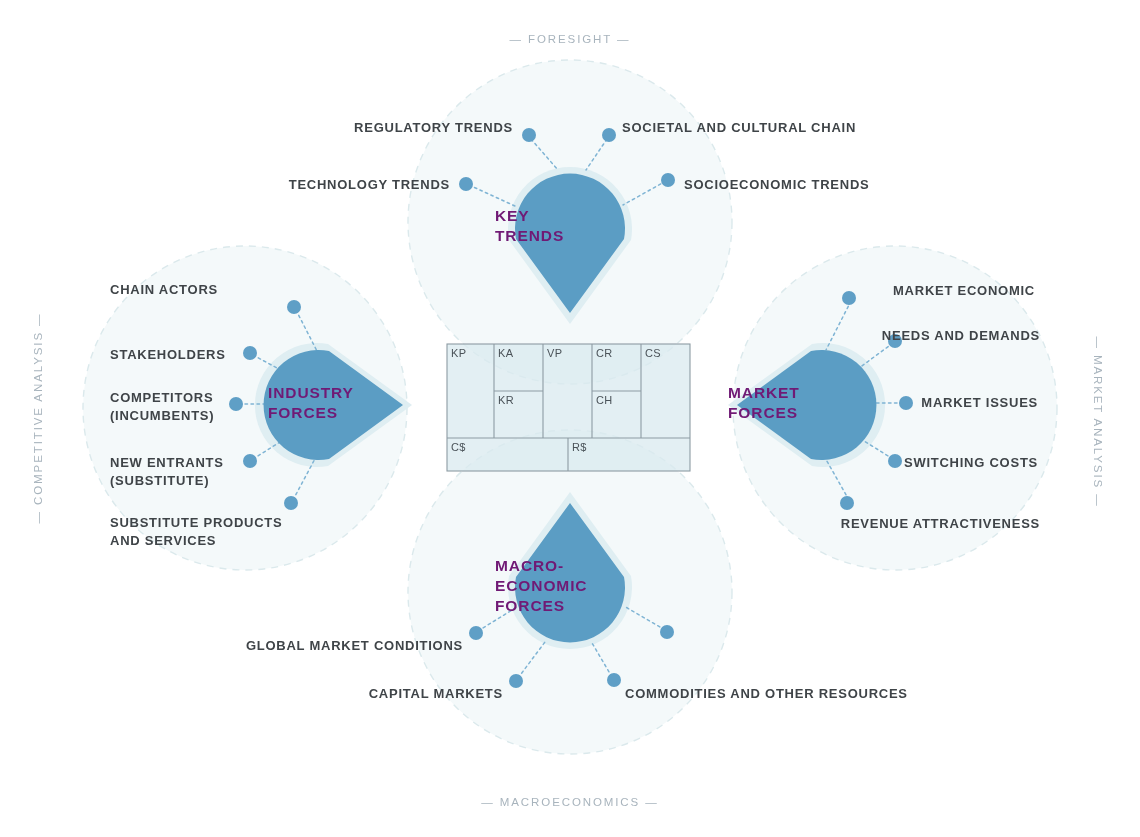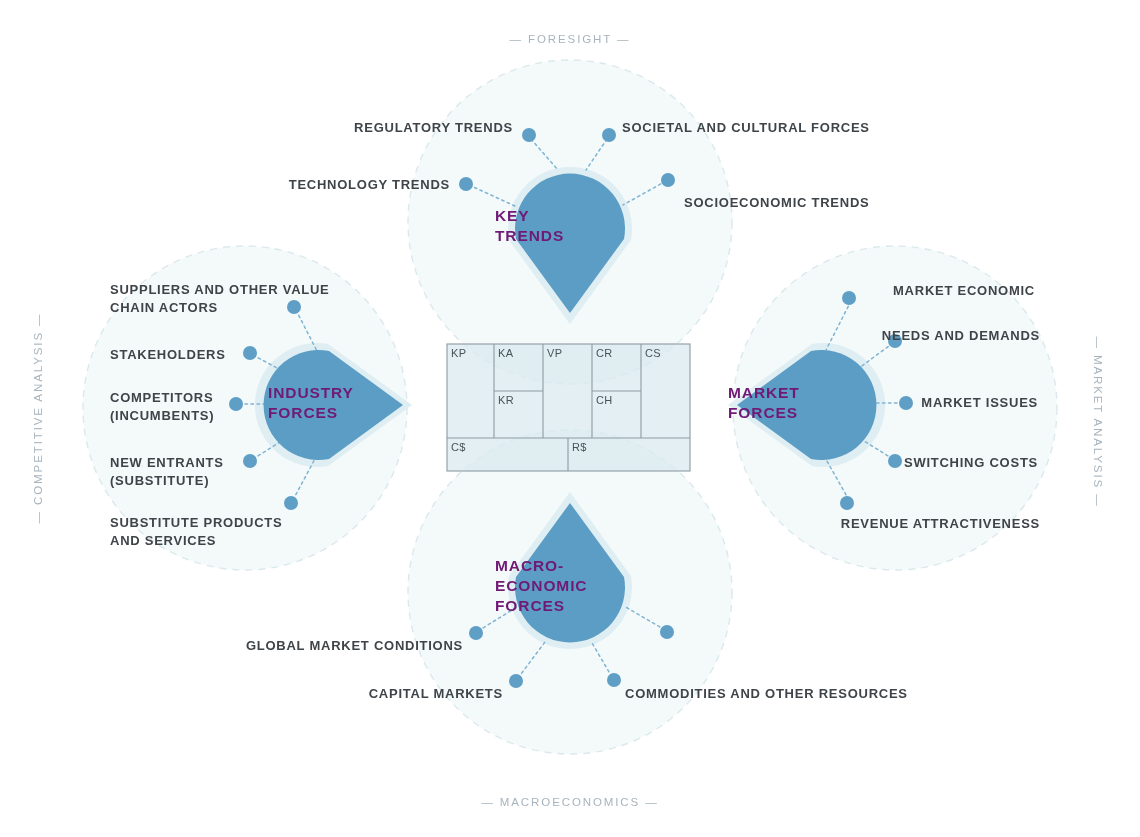--- a/index.html
+++ b/index.html
@@ -230,26 +230,25 @@
     <div>FORCES</div>
   </div>
 
   <div class="hub-text" style="left:495px; top:556px; width:150px;">
     <div>MACRO-</div>
     <div>ECONOMIC</div>
     <div>FORCES</div>
   </div>
 
   <div class="node-label align-right" style="left:218px; top:119px; width:295px;">REGULATORY TRENDS</div>
-  <div class="node-label align-left" style="left:622px; top:119px; width:330px;">SOCIETAL AND CULTURAL FORCES</div>
+  <div class="node-label align-left" style="left:622px; top:119px; width:330px;">SOCIETAL AND CULTURAL CHAIN</div>
   <div class="node-label align-right" style="left:155px; top:176px; width:295px;">TECHNOLOGY TRENDS</div>
-  <div class="node-label align-left" style="left:684px; top:176px; width:300px;margin-top:18px;">SOCIOECONOMIC TRENDS</div>
+  <div class="node-label align-left" style="left:684px; top:176px; width:300px;">SOCIOECONOMIC TRENDS</div>
 
   <div class="node-label align-left" style="left:110px; top:281px; width:250px;">
-    <div>SUPPLIERS AND OTHER VALUE</div>
     <div>CHAIN ACTORS</div>
   </div>
   <div class="node-label align-left" style="left:110px; top:346px; width:250px;">STAKEHOLDERS</div>
   <div class="node-label align-left" style="left:110px; top:389px; width:250px;">
     <div>COMPETITORS</div>
     <div>(INCUMBENTS)</div>
   </div>
   <div class="node-label align-left" style="left:110px; top:454px; width:250px;">
     <div>NEW ENTRANTS</div>
     <div>(SUBSTITUTE)</div>

